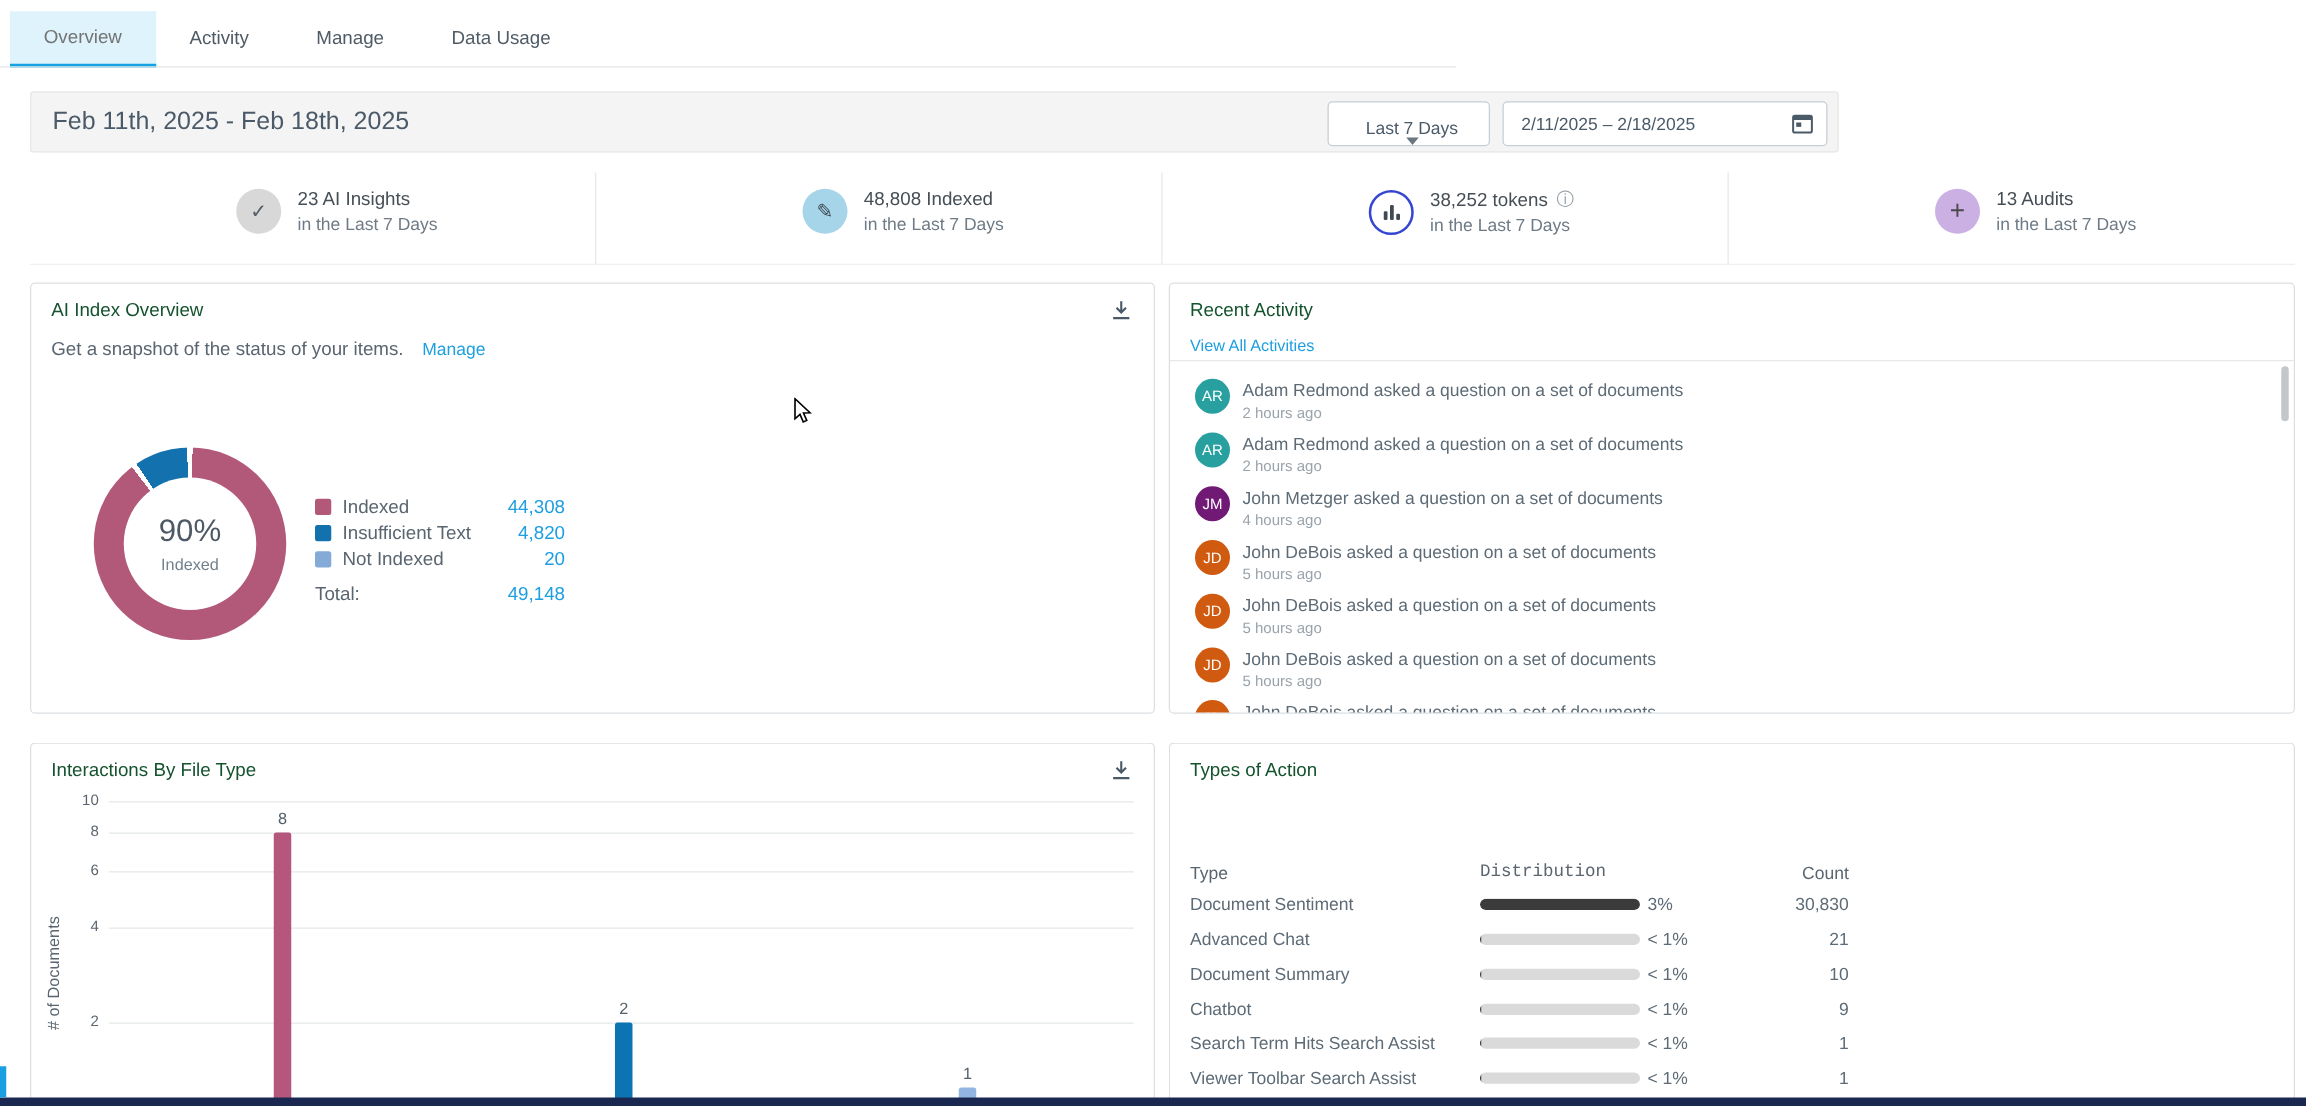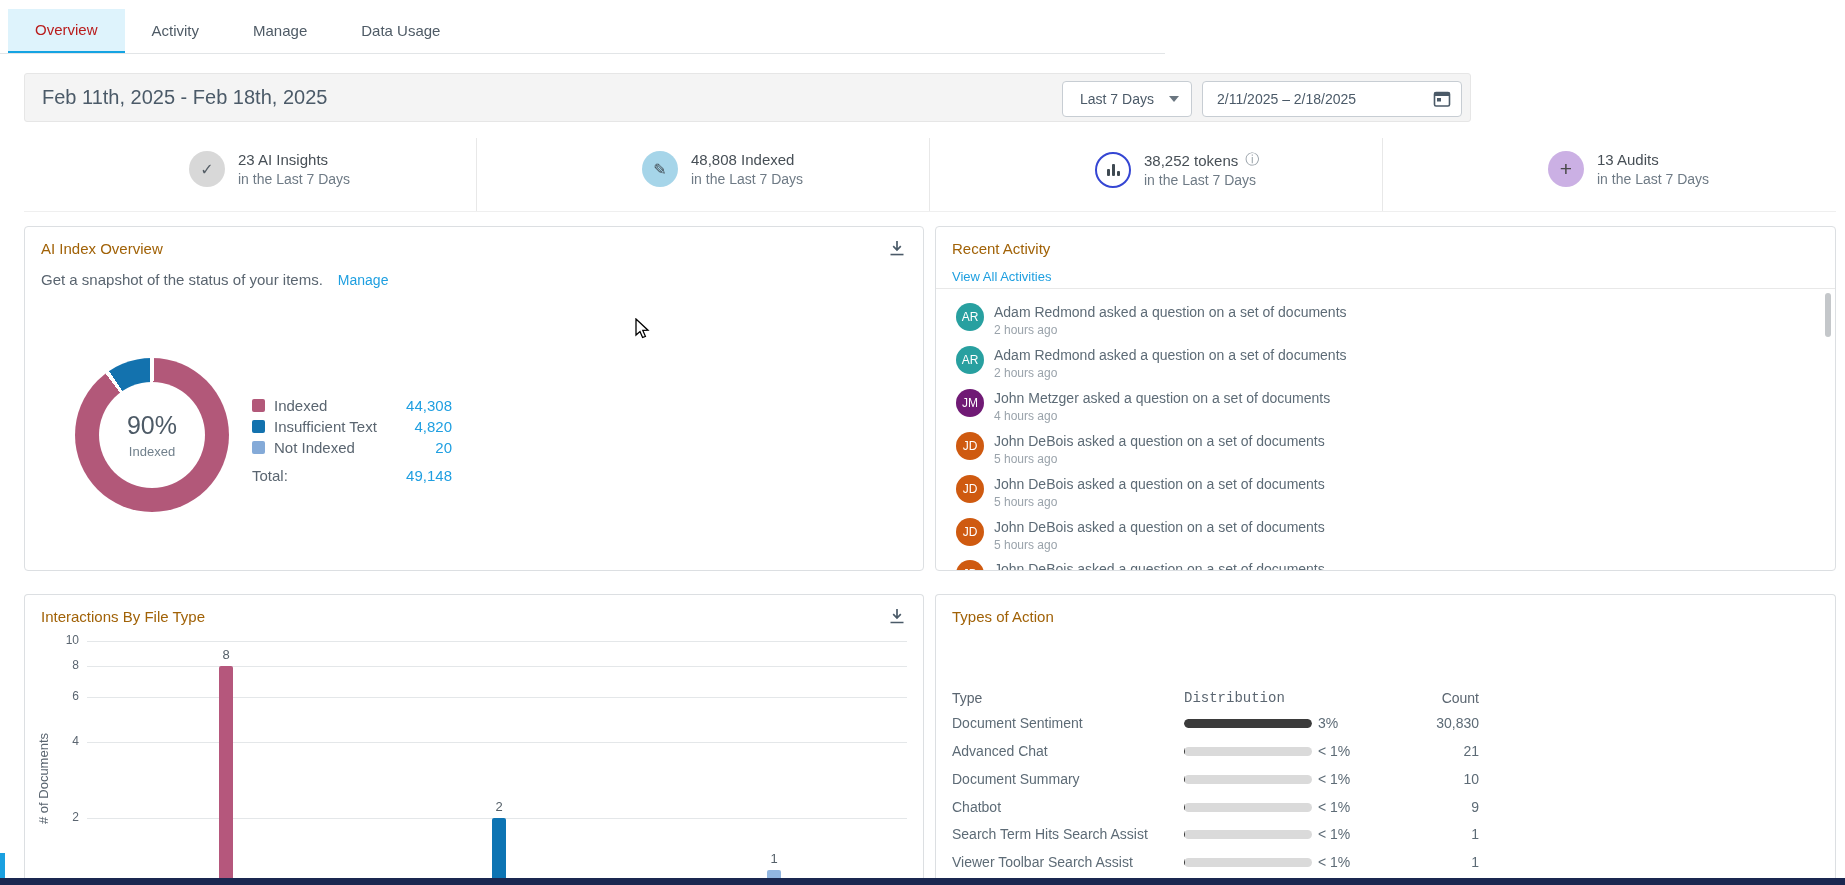--- a/index.html
+++ b/index.html
@@ -12,27 +12,27 @@
   .topbar-tab { position:absolute; top:-4px; height:13px; font-size:9px; color:#eaf7fd; text-align:center; line-height:13px; }
   .topbar-tab.pre { left:185px; width:90px; }
   .topbar-tab.matters { left:278px; width:62px; background:#0c8ed3; }
   .topbar-search { position:absolute; left:1224px; top:0; width:413px; height:9px; background:#ddf3fd; border-radius:0 0 2px 2px; }
   .topbar-avatar { position:absolute; left:1812px; top:-22px; width:30px; height:30px; border-radius:50%; background:#b8536e; }
 
   
   .tabbar { position:absolute; left:0; top:9px; width:1845px; height:45px; background:#fff; display:flex; padding-left:8px; }
   .tabbar-line { position:absolute; left:0; top:44px; width:1165px; height:1px; background:#e2e5e7; }
   .tab { padding:0 27px; line-height:44px; font-size:15px; color:#4f5b66; cursor:pointer; position:relative; }
-  .tab.active { background:#def3fc; color:#b91c1c; border-bottom:3px solid #14a3e2; line-height:41px; }
+  .tab.active { background:#def3fc; color:#737373; border-bottom:3px solid #14a3e2; line-height:41px; }
 
   
   .date-header { position:absolute; left:24px; top:73px; width:1447px; height:49px; background:#f4f4f4; border:1px solid #e6e6e6; border-radius:3px; }
   .date-title { position:absolute; left:17px; top:12px; font-size:20px; color:#4b5a68; }
   .ctrl { position:absolute; top:7px; height:36px; background:#fff; border:1px solid #c7cdd3; border-radius:4px; font-size:14px; color:#4b5a68; display:flex; align-items:center; }
-  .preset { right:278px; width:130px; padding:0 12px 0 17px; justify-content:space-between; cursor:pointer; }
+  .preset { right:278px; width:130px; padding:12px 12px 0 17px; justify-content:space-between; cursor:pointer;flex-direction:column; }
   .caret { width:0; height:0; border-left:5px solid transparent; border-right:5px solid transparent; border-top:6px solid #6a7680; }
   .daterange { right:8px; width:260px; padding:0 10px 0 14px; justify-content:space-between; cursor:text; }
 
   
   .stats-row { position:absolute; left:24px; top:138px; width:1812px; height:74px; display:flex; border-bottom:1px solid #efefef; }
   .stat-cell { width:25%; height:100%; border-right:1px solid #e8e8e8; position:relative; }
   .stat-cell:last-child { border-right:none; }
   .stat-inner { position:absolute; left:165px; top:13px; display:flex; align-items:center; }
   .stat-circle { width:36px; height:36px; border-radius:50%; display:flex; align-items:center; justify-content:center; flex:none; }
   .stat-circle.check { background:#d8d8d8; color:#555e66; font-size:16px; }
@@ -41,21 +41,21 @@
   .stat-circle.plus { background:#cbb0e4; color:#4a4a4a; font-size:21px; font-weight:400; }
   .mini-bars { display:flex; align-items:flex-end; gap:2px; height:12px; }
   .mini-bars i { display:block; width:3px; background:#3f4a52; border-radius:1px; }
   .stat-text { margin-left:13px; }
   .stat-line1 { font-size:15px; color:#474f56; display:flex; align-items:center; }
   .stat-line2 { font-size:14px; color:#6e7a85; margin-top:3px; }
   .info-ic { margin-left:7px; font-size:14px; color:#8f99a1; font-style:normal; cursor:pointer; }
 
   
   .card { position:absolute; background:#fff; border:1px solid #dcdfe2; border-radius:4px; overflow:hidden; }
-  .card-title { position:absolute; left:16px; top:13px; font-size:15px; color:#a16207; }
+  .card-title { position:absolute; left:16px; top:13px; font-size:15px; color:#14532d; }
   .dl-icon { position:absolute; right:16px; top:11px; cursor:pointer; }
 
   .ai-card { left:24px; top:226px; width:900px; height:345px; }
   .ai-sub { position:absolute; left:16px; top:44px; font-size:15px; color:#5a6570; }
   .manage-link { color:#1e9fe0; margin-left:15px; cursor:pointer; font-size:14px; }
   .donut { position:absolute; left:50px; top:131px; width:154px; height:154px; border-radius:50%;text-decoration:underline; }
   .donut-hole { position:absolute; left:24px; top:24px; width:106px; height:106px; border-radius:50%; background:#fff; display:flex; flex-direction:column; align-items:center; justify-content:center; }
   .donut-pct { font-size:25px; color:#4d5a66; }
   .donut-lbl { font-size:13px; color:#71808c; margin-top:4px; }
   .legend { position:absolute; left:227px; top:168px; width:200px; }

